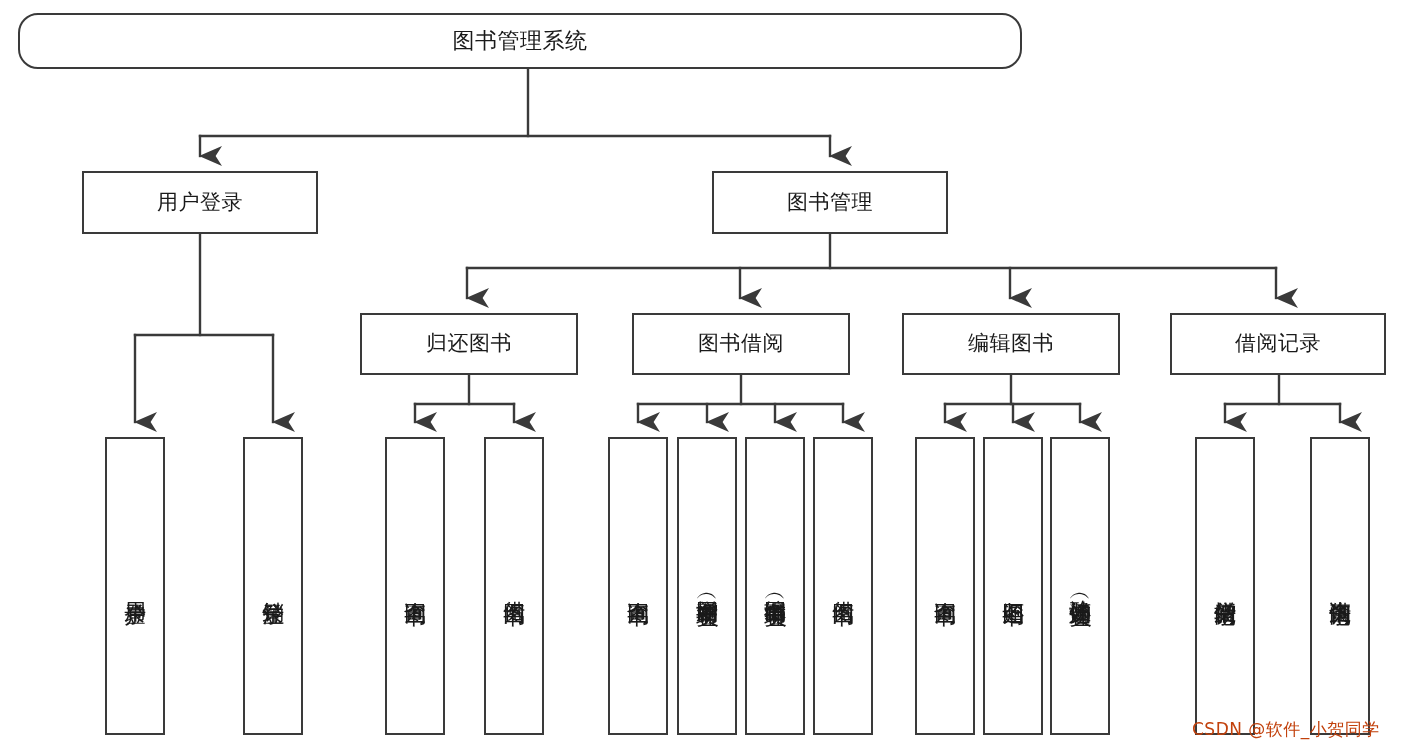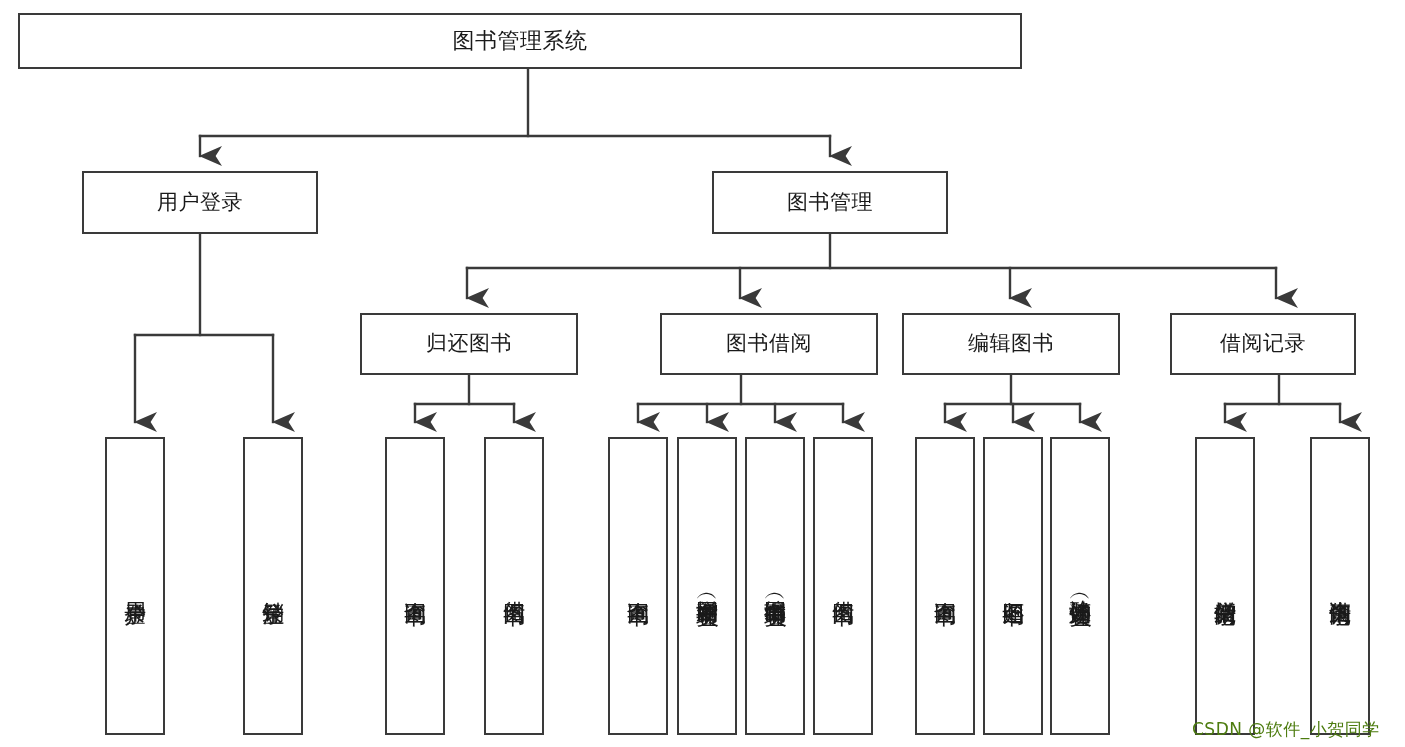--- a/index.html
+++ b/index.html
@@ -58,21 +58,21 @@
     text-orientation: upright;
     font-size: 22px;
     line-height: 1.12;
     letter-spacing: 1px;
     color: #1a1a1a;
     white-space: nowrap;
   }
   .watermark {
     position: absolute;
     font-size: 17px;
-    color: #4d7c0f;
+    color: #c2410c;
     white-space: nowrap;
     letter-spacing: 0.5px;
   }
 </style>
 </head>
 <body>
 
 <div id="canvas">
 
   <svg id="diagram-svg" viewBox="0 0 1405 747" xmlns="http://www.w3.org/2000/svg">
@@ -122,41 +122,41 @@
       <path d="M 1013 404 L 1013 422" marker-end="url(#arrowdown)"></path>
       <path d="M 1080 404 L 1080 422" marker-end="url(#arrowdown)"></path>
 
       <path d="M 1279 375 L 1279 404"></path>
       <path d="M 1225 404 L 1340 404"></path>
       <path d="M 1225 404 L 1225 422" marker-end="url(#arrowdown)"></path>
       <path d="M 1340 404 L 1340 422" marker-end="url(#arrowdown)"></path>
     </g>
   </svg>
 
-  <div class="node-box node-root" style="left:18px; top:13px; width:1004px; height:56px;">
+  <div class="node-box node-root" style="left:18px; top:13px; width:1004px; height:56px;border-radius:20px;">
     <span class="node-label-h">图书管理系统</span>
   </div>
 
   <div class="node-box" style="left:82px; top:171px; width:236px; height:63px;">
     <span class="node-label-h">用户登录</span>
   </div>
   <div class="node-box" style="left:712px; top:171px; width:236px; height:63px;">
     <span class="node-label-h">图书管理</span>
   </div>
 
   <div class="node-box" style="left:360px; top:313px; width:218px; height:62px;">
     <span class="node-label-h">归还图书</span>
   </div>
-  <div class="node-box" style="left:660px; top:313px; width:218px; height:62px;">
+  <div class="node-box" style="left:632px; top:313px; width:218px; height:62px;">
     <span class="node-label-h">图书借阅</span>
   </div>
   <div class="node-box" style="left:902px; top:313px; width:218px; height:62px;">
     <span class="node-label-h">编辑图书</span>
   </div>
-  <div class="node-box" style="left:1170px; top:313px; width:186px; height:62px;">
+  <div class="node-box" style="left:1170px; top:313px; width:216px; height:62px;">
     <span class="node-label-h">借阅记录</span>
   </div>
 
   <div class="leaf-box" style="left:105px; top:437px; width:60px; height:298px;">
     <span class="node-label-v">用户登录</span>
   </div>
   <div class="leaf-box" style="left:243px; top:437px; width:60px; height:298px;">
     <span class="node-label-v">注销登录</span>
   </div>
   <div class="leaf-box" style="left:385px; top:437px; width:60px; height:298px;">

